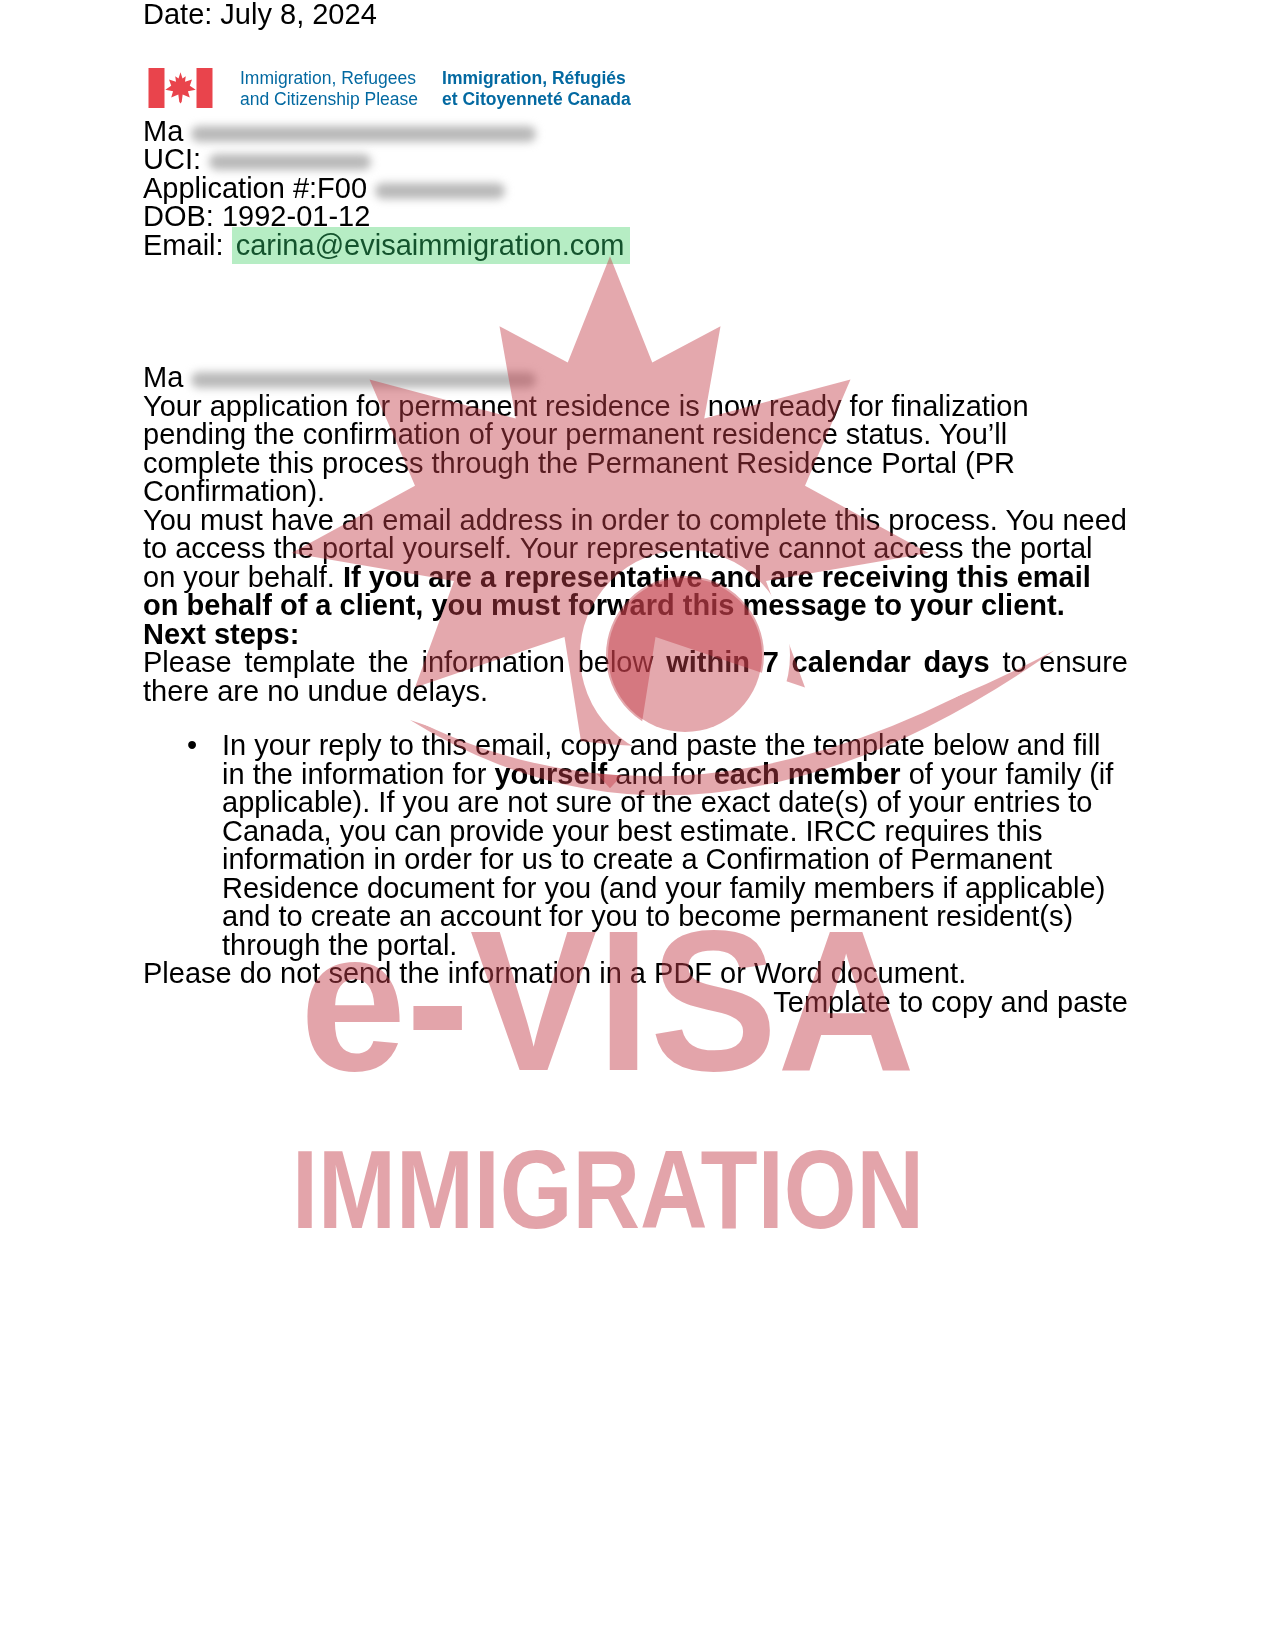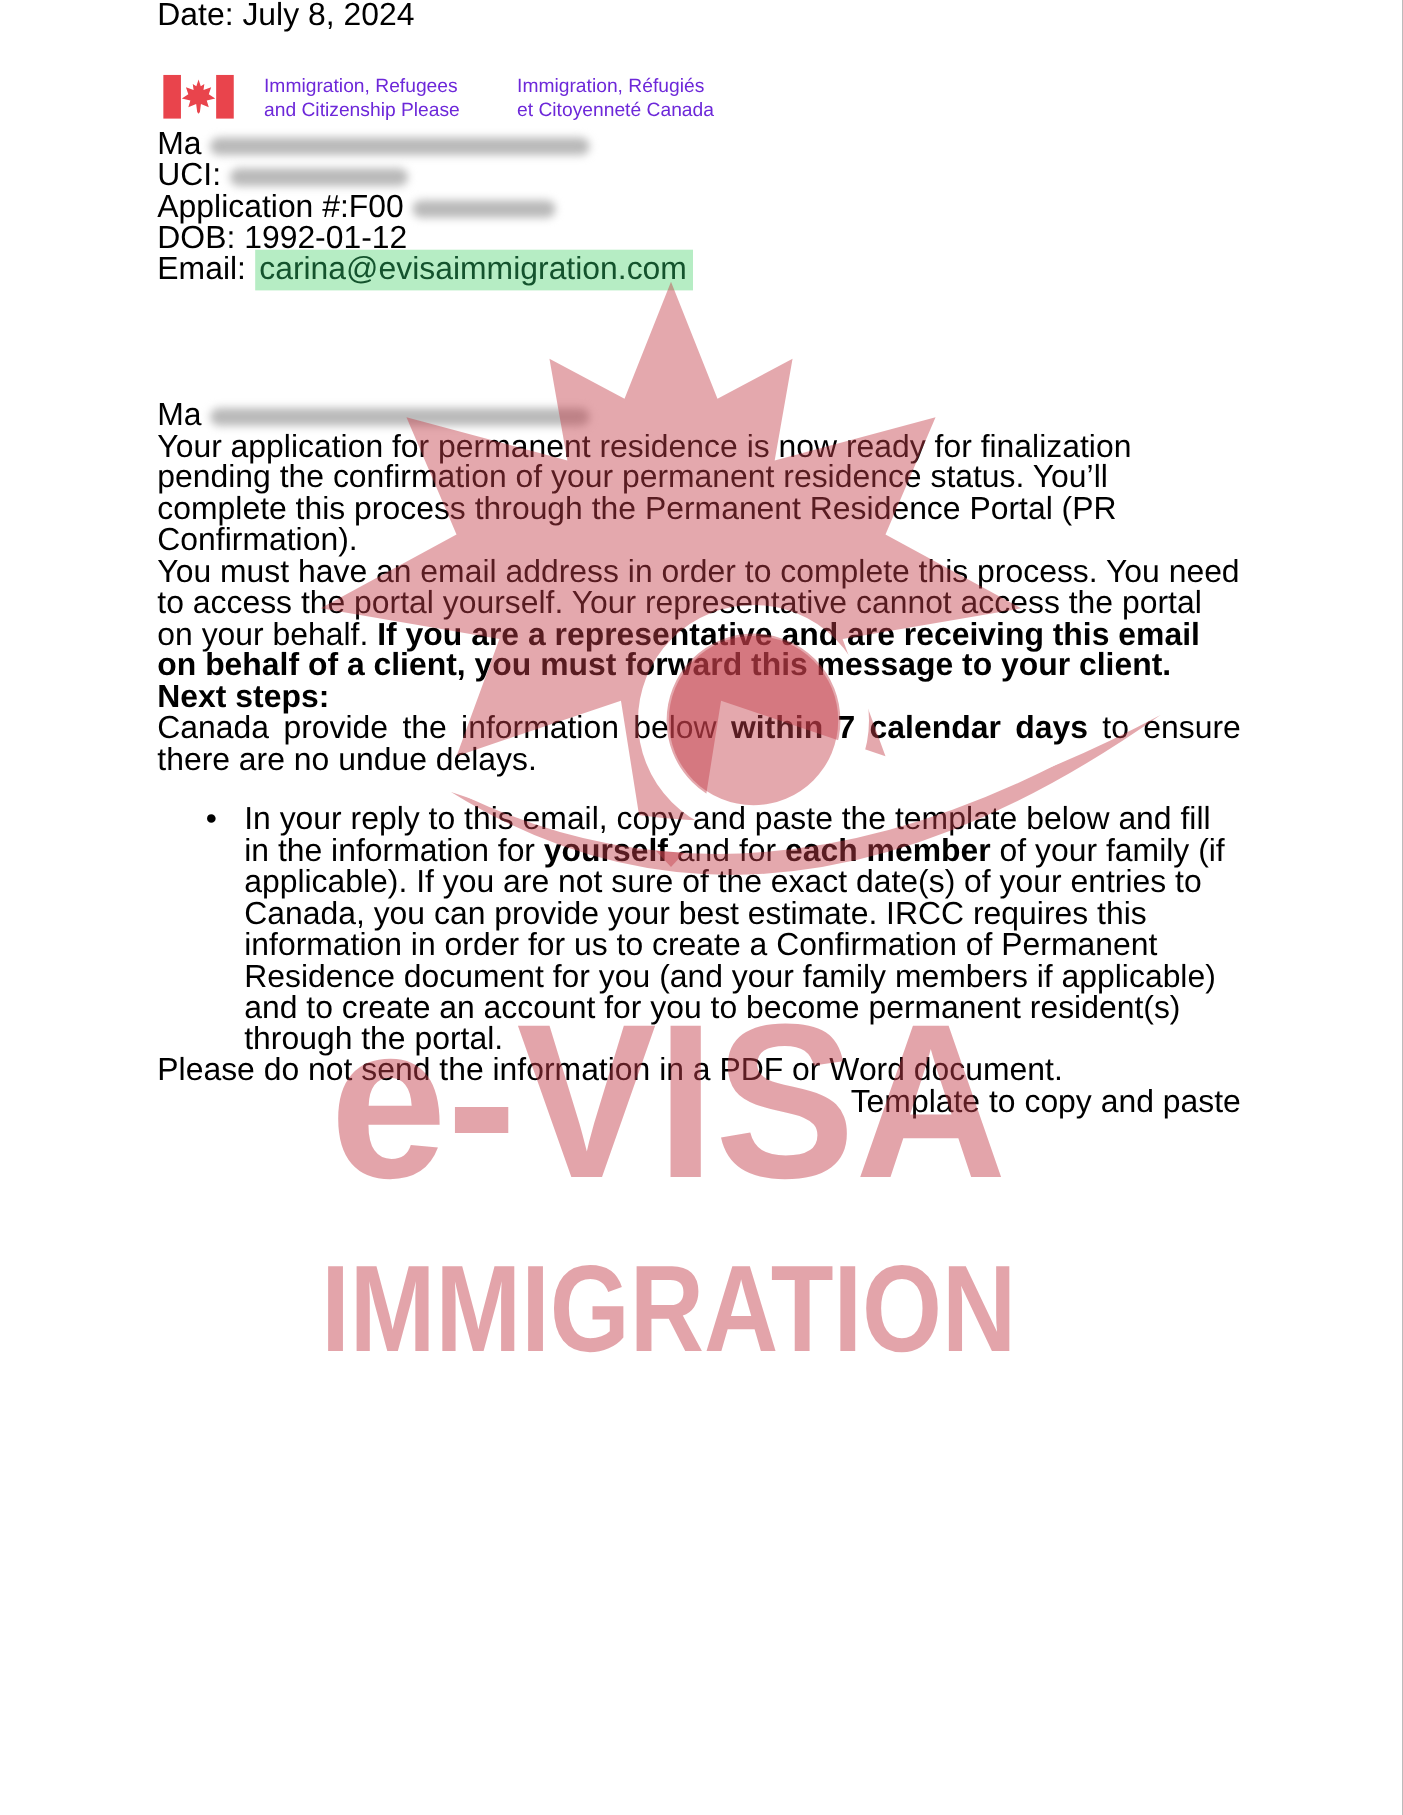--- a/index.html
+++ b/index.html
@@ -8,23 +8,23 @@
     width:1275px;height:1650px;
     margin:0 auto;
     background:#fff;
     overflow:hidden;
     font-family:"Liberation Sans", sans-serif;
     color:#000;
   }
   
   .gc-header{position:absolute;left:148px;top:68px;display:flex;align-items:flex-start;}
   .flag{width:65px;height:40px;display:block;}
-  .org{font-size:17.5px;line-height:21px;color:#6d28d9;}
+  .org{font-size:17.5px;line-height:21px;color:#0369a1;}
   .org.en{margin-left:27px;}
-  .org.fr{margin-left:52px;}
+  .org.fr{margin-left:24px;font-weight:bold;}
   
   .content{position:absolute;left:143px;top:0;width:985px;font-size:29px;line-height:28.5px;}
   .content p{margin:0;}
   .date-line{margin-top:210px;}
   .recipient{margin-top:88px;}
   .rline{white-space:nowrap;}
   .redact{
     display:inline-block;height:16px;border-radius:8px;background:#b9b9b9;
     filter:blur(4px);position:relative;top:1px;margin-left:8px;
   }
@@ -87,21 +87,21 @@
       <div class="rline"><span>Application #:F00</span><span class="redact w-app"></span></div>
       <div class="rline">DOB: 1992-01-12</div>
       <div class="rline"><span>Email:</span> <span class="email-hl" style="background:#b6edc4;color:#14532d;">carina@evisaimmigration.com</span></div>
     </div>
 
     <div class="salutation"><span>Ma</span><span class="redact w-name"></span></div>
 
     <p class="p1"><span>Your application for permanent residence is now ready for finalization pending the confirmation of your permanent residence status. You’ll complete this process through the Permanent Residence Portal (PR Confirmation).</span></p>
     <p class="p2"><span>You must have an email address in order to complete this process. You need to access the portal yourself. Your representative cannot access the portal on your behalf. </span><span class="b">If you are a representative and are receiving this email on behalf of a client, you must forward this message to your client.</span></p>
     <p class="h">Next steps:</p>
-    <p class="p3"><span>Canada provide the information below </span><span class="b">within 7 calendar days</span><span> to ensure there are no undue delays.</span></p>
+    <p class="p3"><span>Please template the information below </span><span class="b">within 7 calendar days</span><span> to ensure there are no undue delays.</span></p>
 
     <ul class="blist">
       <li><span>In your reply to this email, copy and paste the template below and fill in the information for </span><span class="b">yourself</span><span> and for </span><span class="b">each member</span><span> of your family (if applicable). If you are not sure of the exact date(s) of your entries to Canada, you can provide your best estimate. IRCC requires this information in order for us to create a Confirmation of Permanent Residence document for you (and your family members if applicable) and to create an account for you to become permanent resident(s) through the portal.</span></li>
     </ul>
 
     <p class="p4">Please do not send the information in a PDF or Word document.</p>
     <p class="th">Template to copy and paste</p>
   </div>
 
   <div class="watermark">

